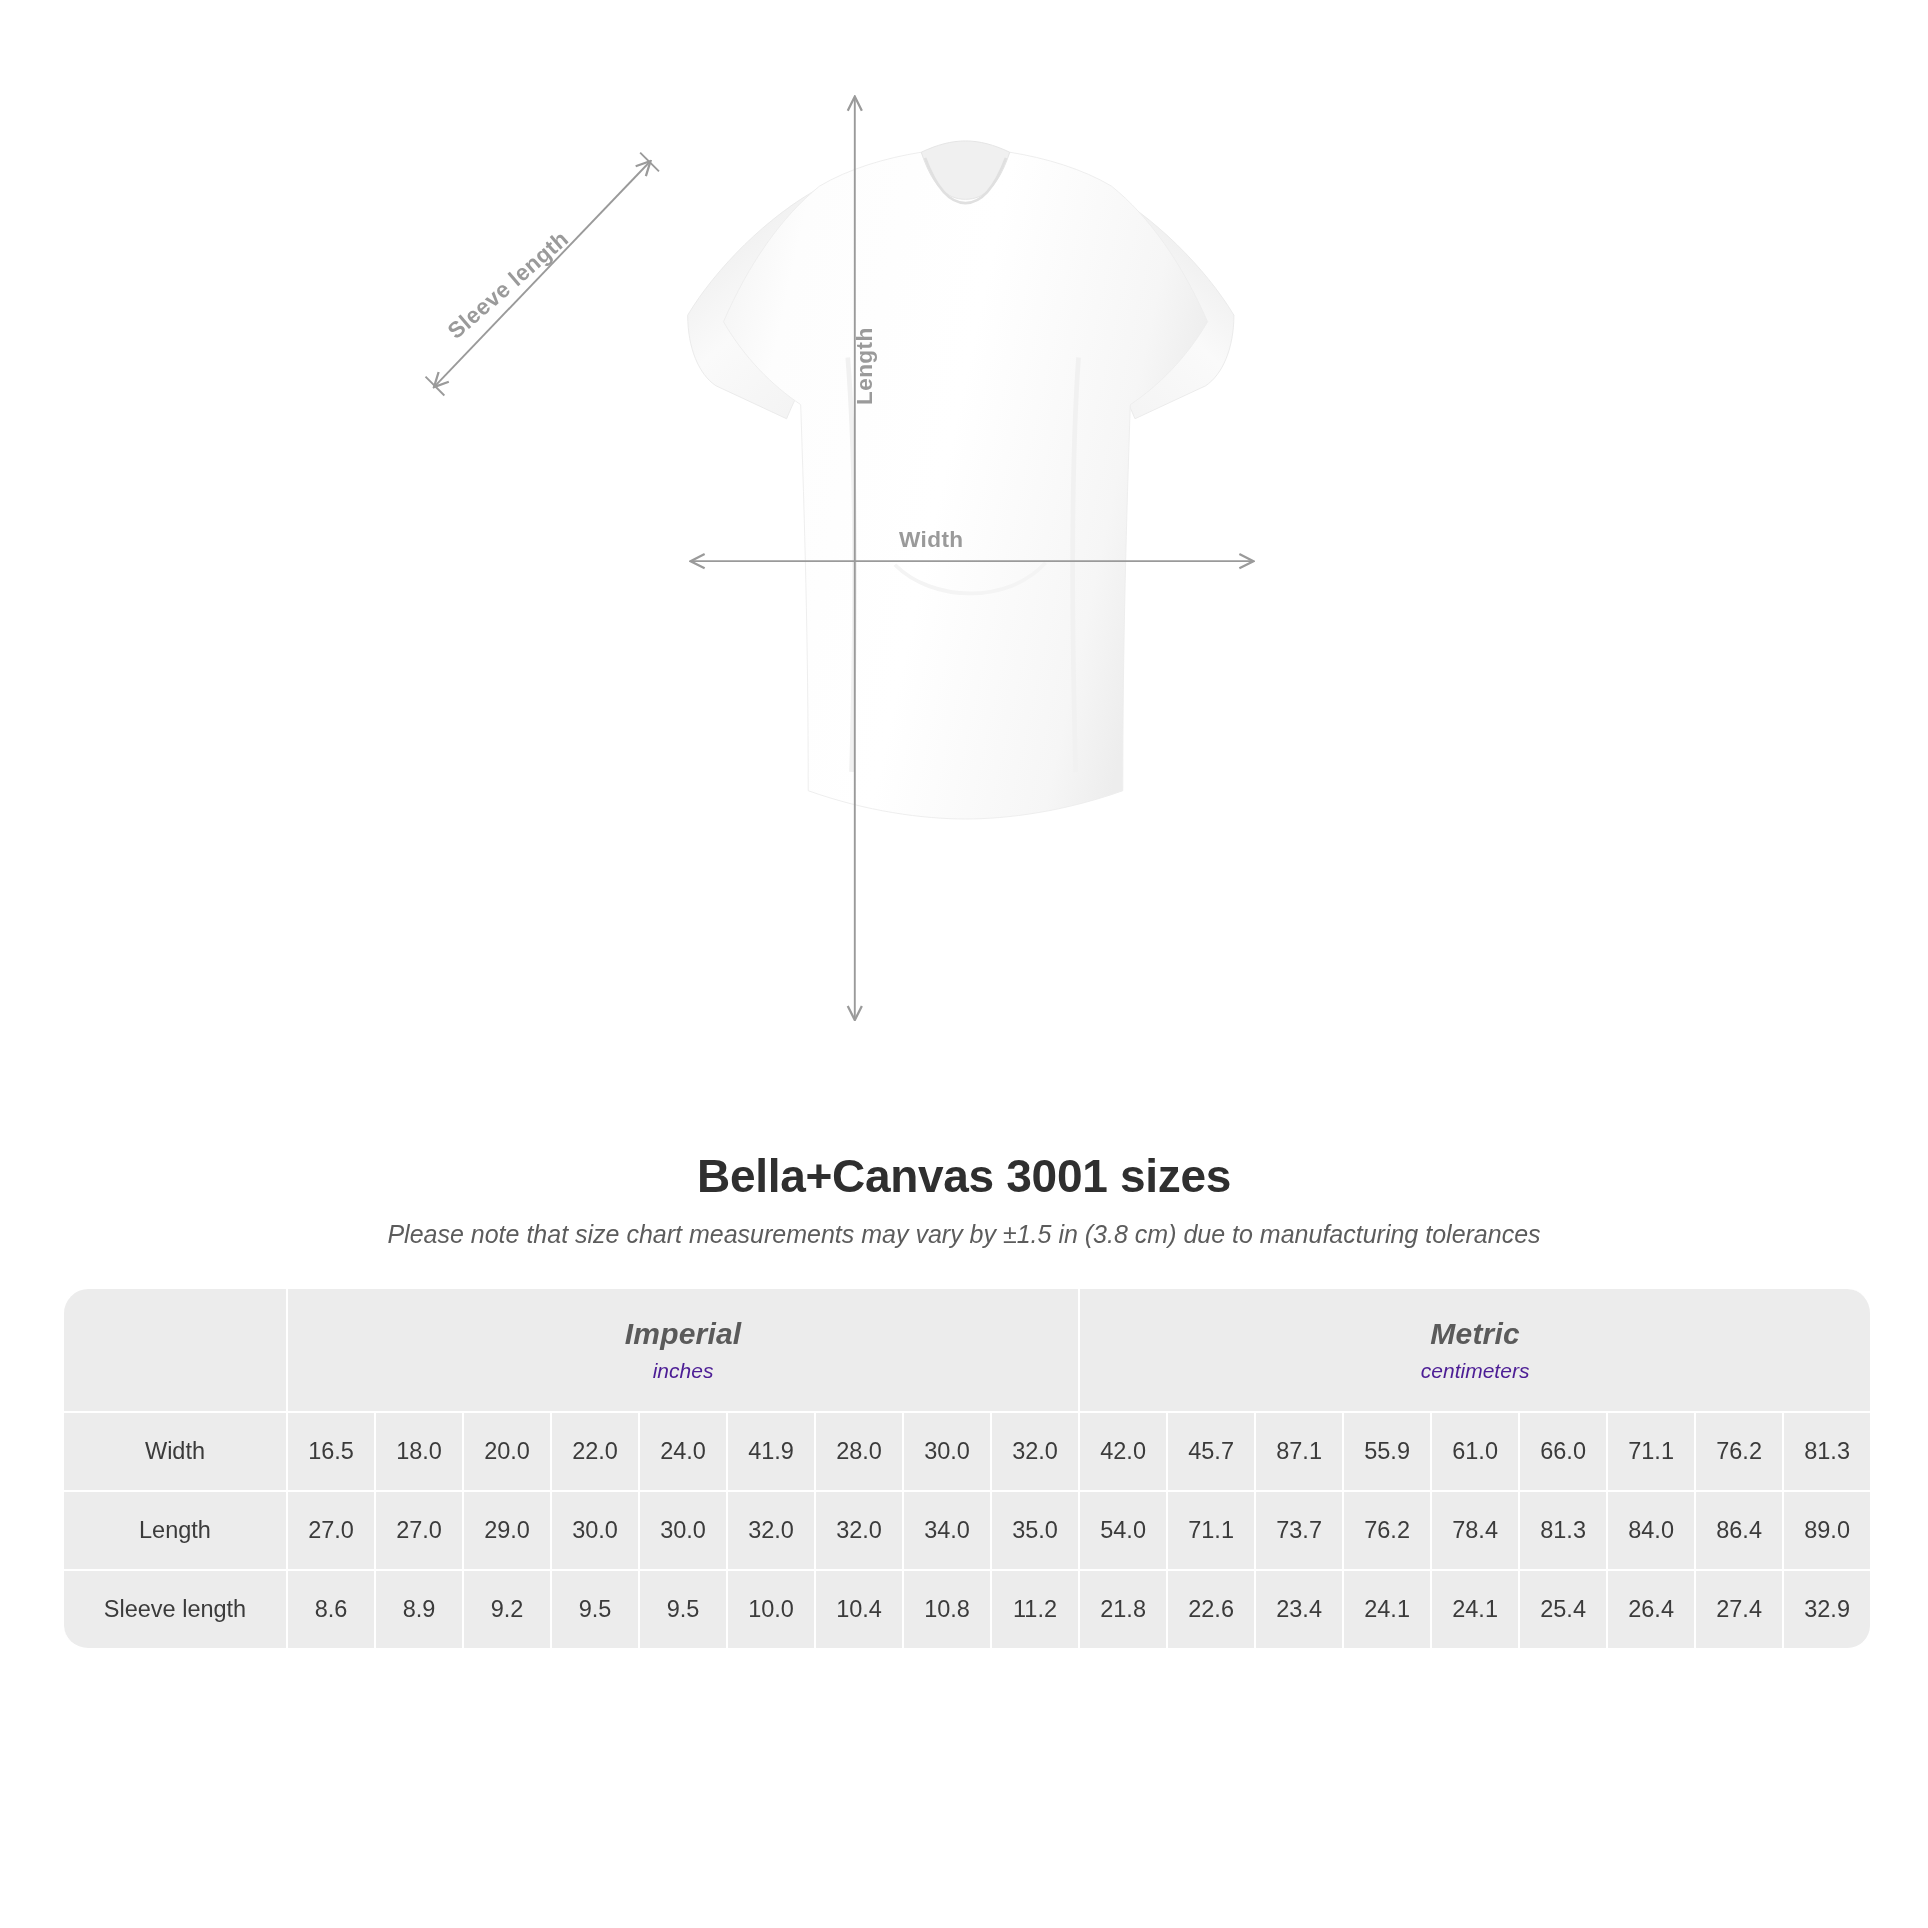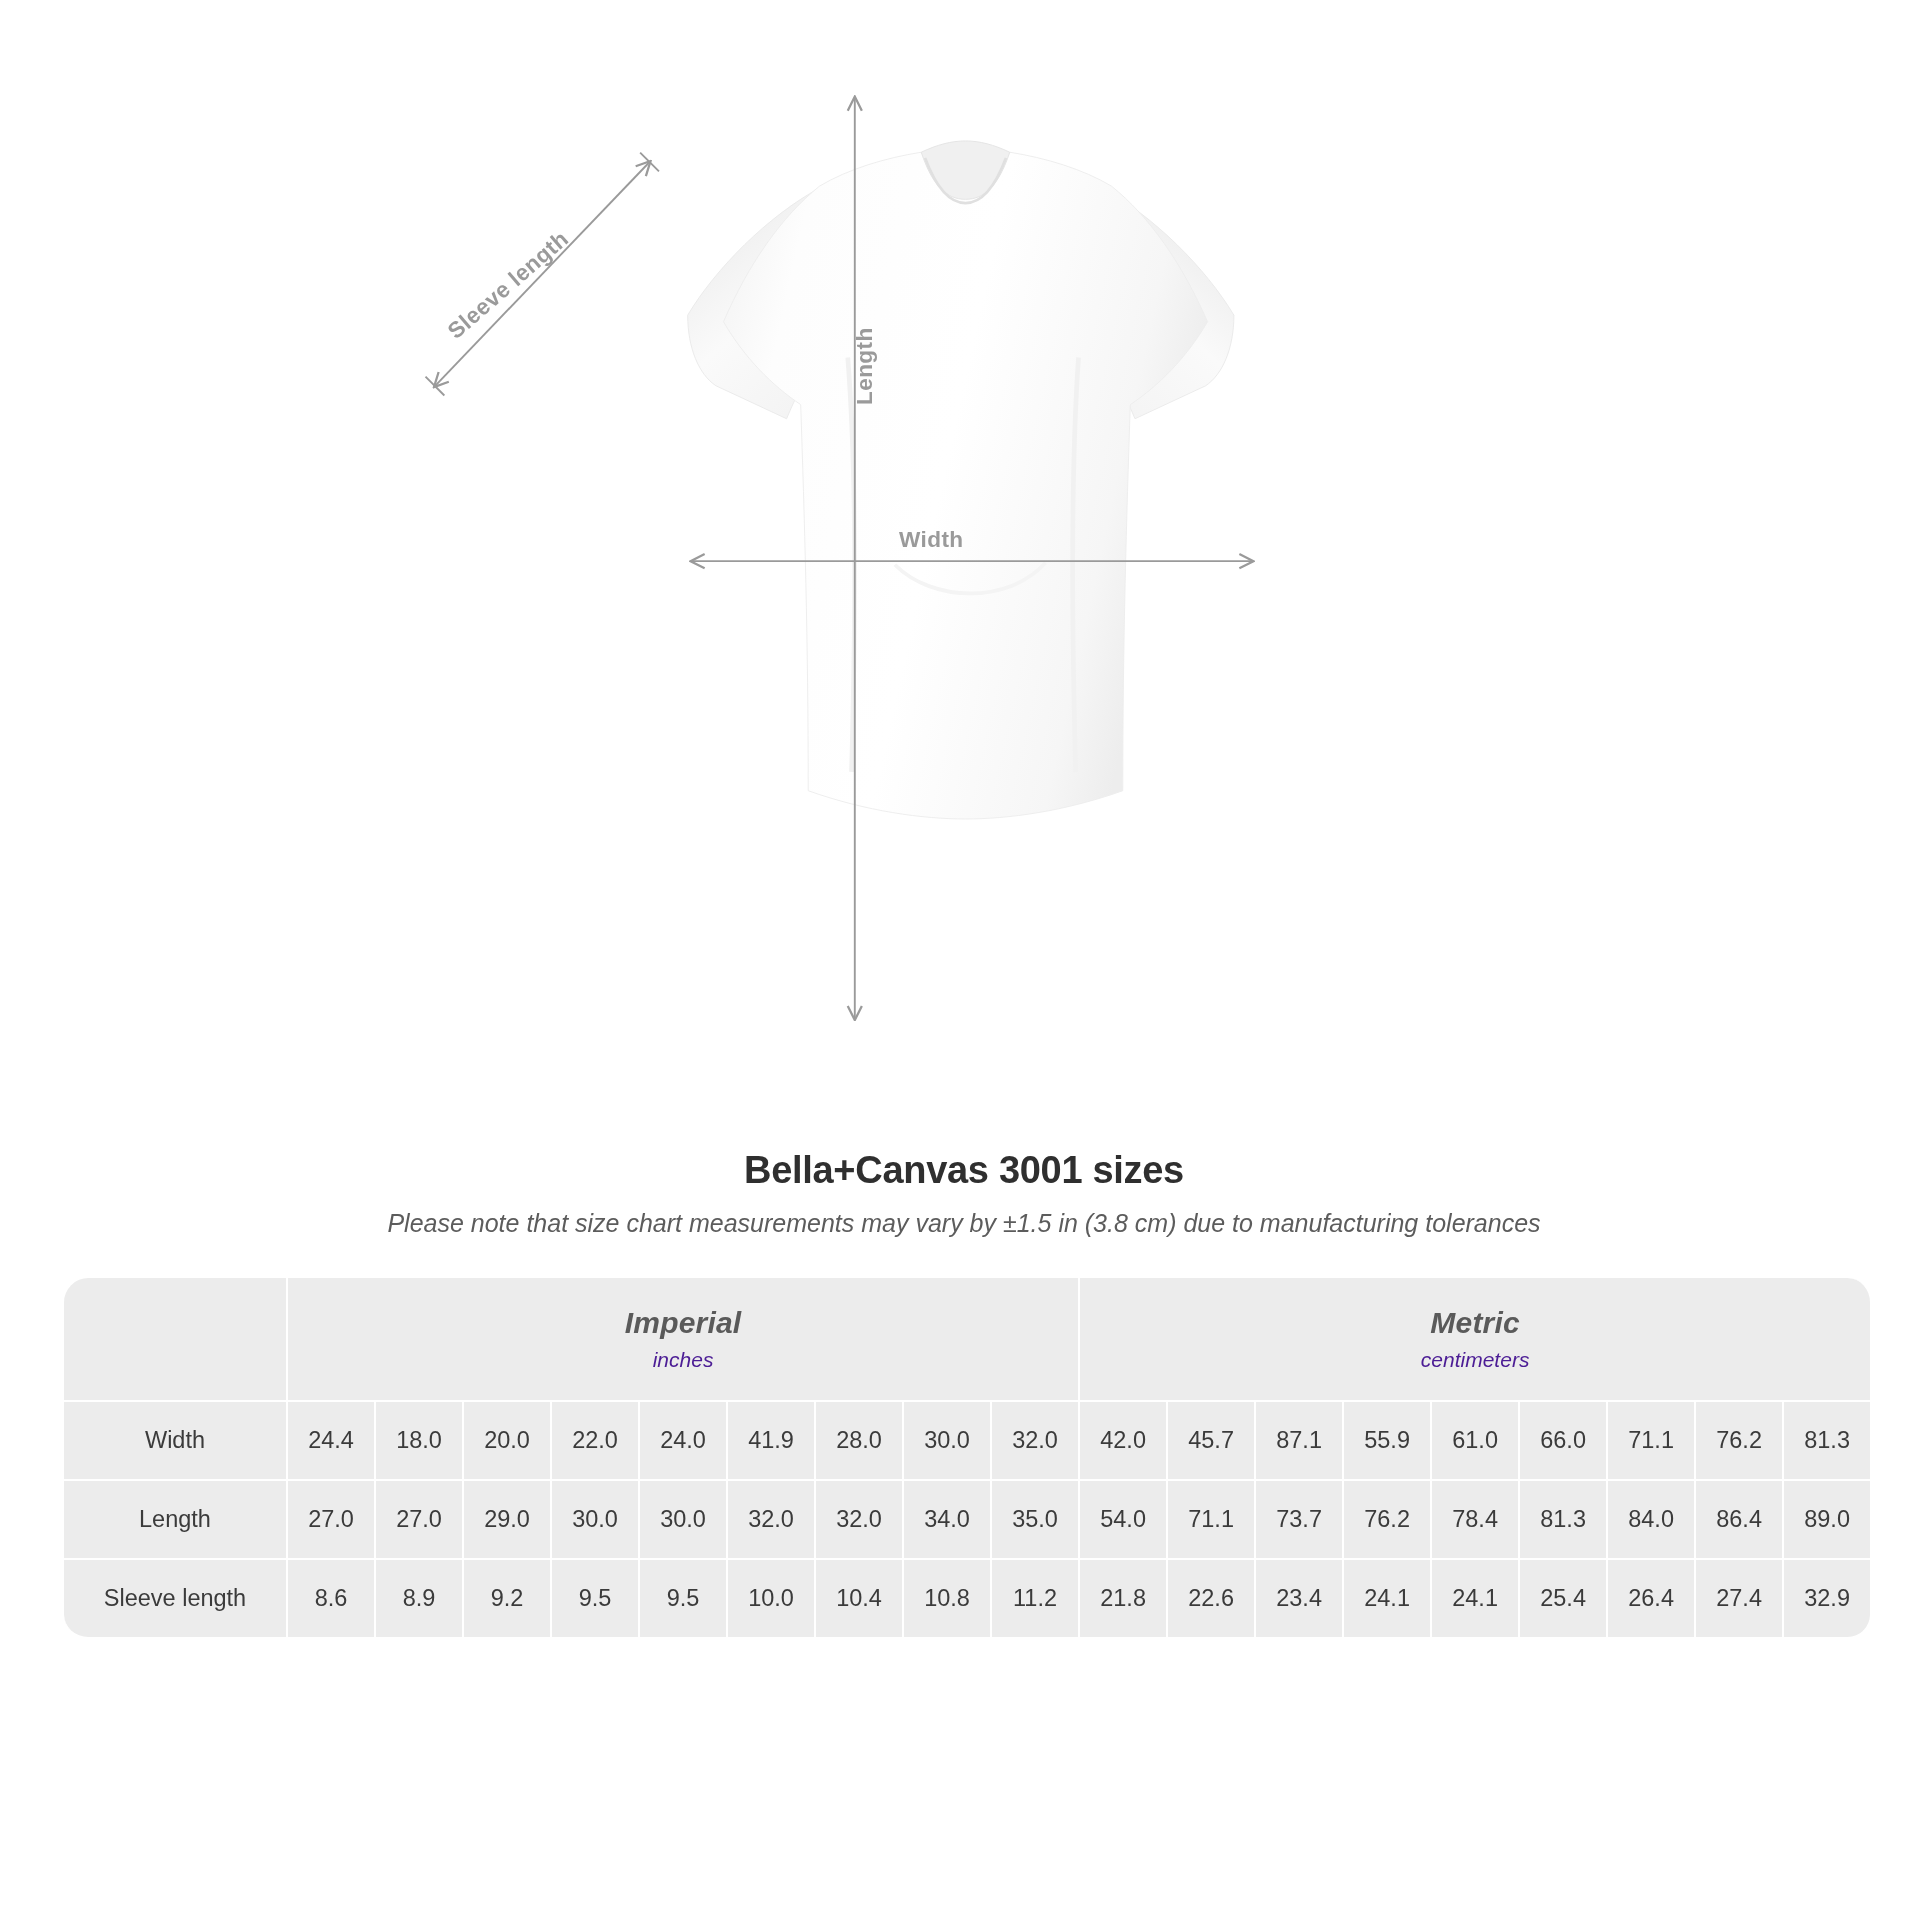--- a/index.html
+++ b/index.html
@@ -59,21 +59,21 @@
     transform: rotate(-41deg);
     transform-origin: left top;
   }
 
   
   .title-block {
     text-align: center;
     margin-top: 38px;
   }
   .chart-title {
-    font-size: 38px;
+    font-size: 46px;
     font-weight: bold;
     color: #2f2f2f;
     letter-spacing: -0.3px;
   }
   .chart-note {
     margin-top: 17px;
     font-size: 25px;
     font-style: italic;
     color: #5c5c5c;
   }
@@ -254,21 +254,21 @@
           </td>
           <td class="unit-cell tr" colspan="9">
             <div class="unit-name">Metric</div>
             <div class="unit-sub">centimeters</div>
           </td>
         </tr>
 
 
         <tr class="data-row">
           <td class="row-label">Width</td>
-          <td>24.4</td>
+          <td>16.5</td>
           <td>18.0</td>
           <td>20.0</td>
           <td>22.0</td>
           <td>24.0</td>
           <td>41.9</td>
           <td>28.0</td>
           <td>30.0</td>
           <td>32.0</td>
           <td>42.0</td>
           <td>45.7</td>

